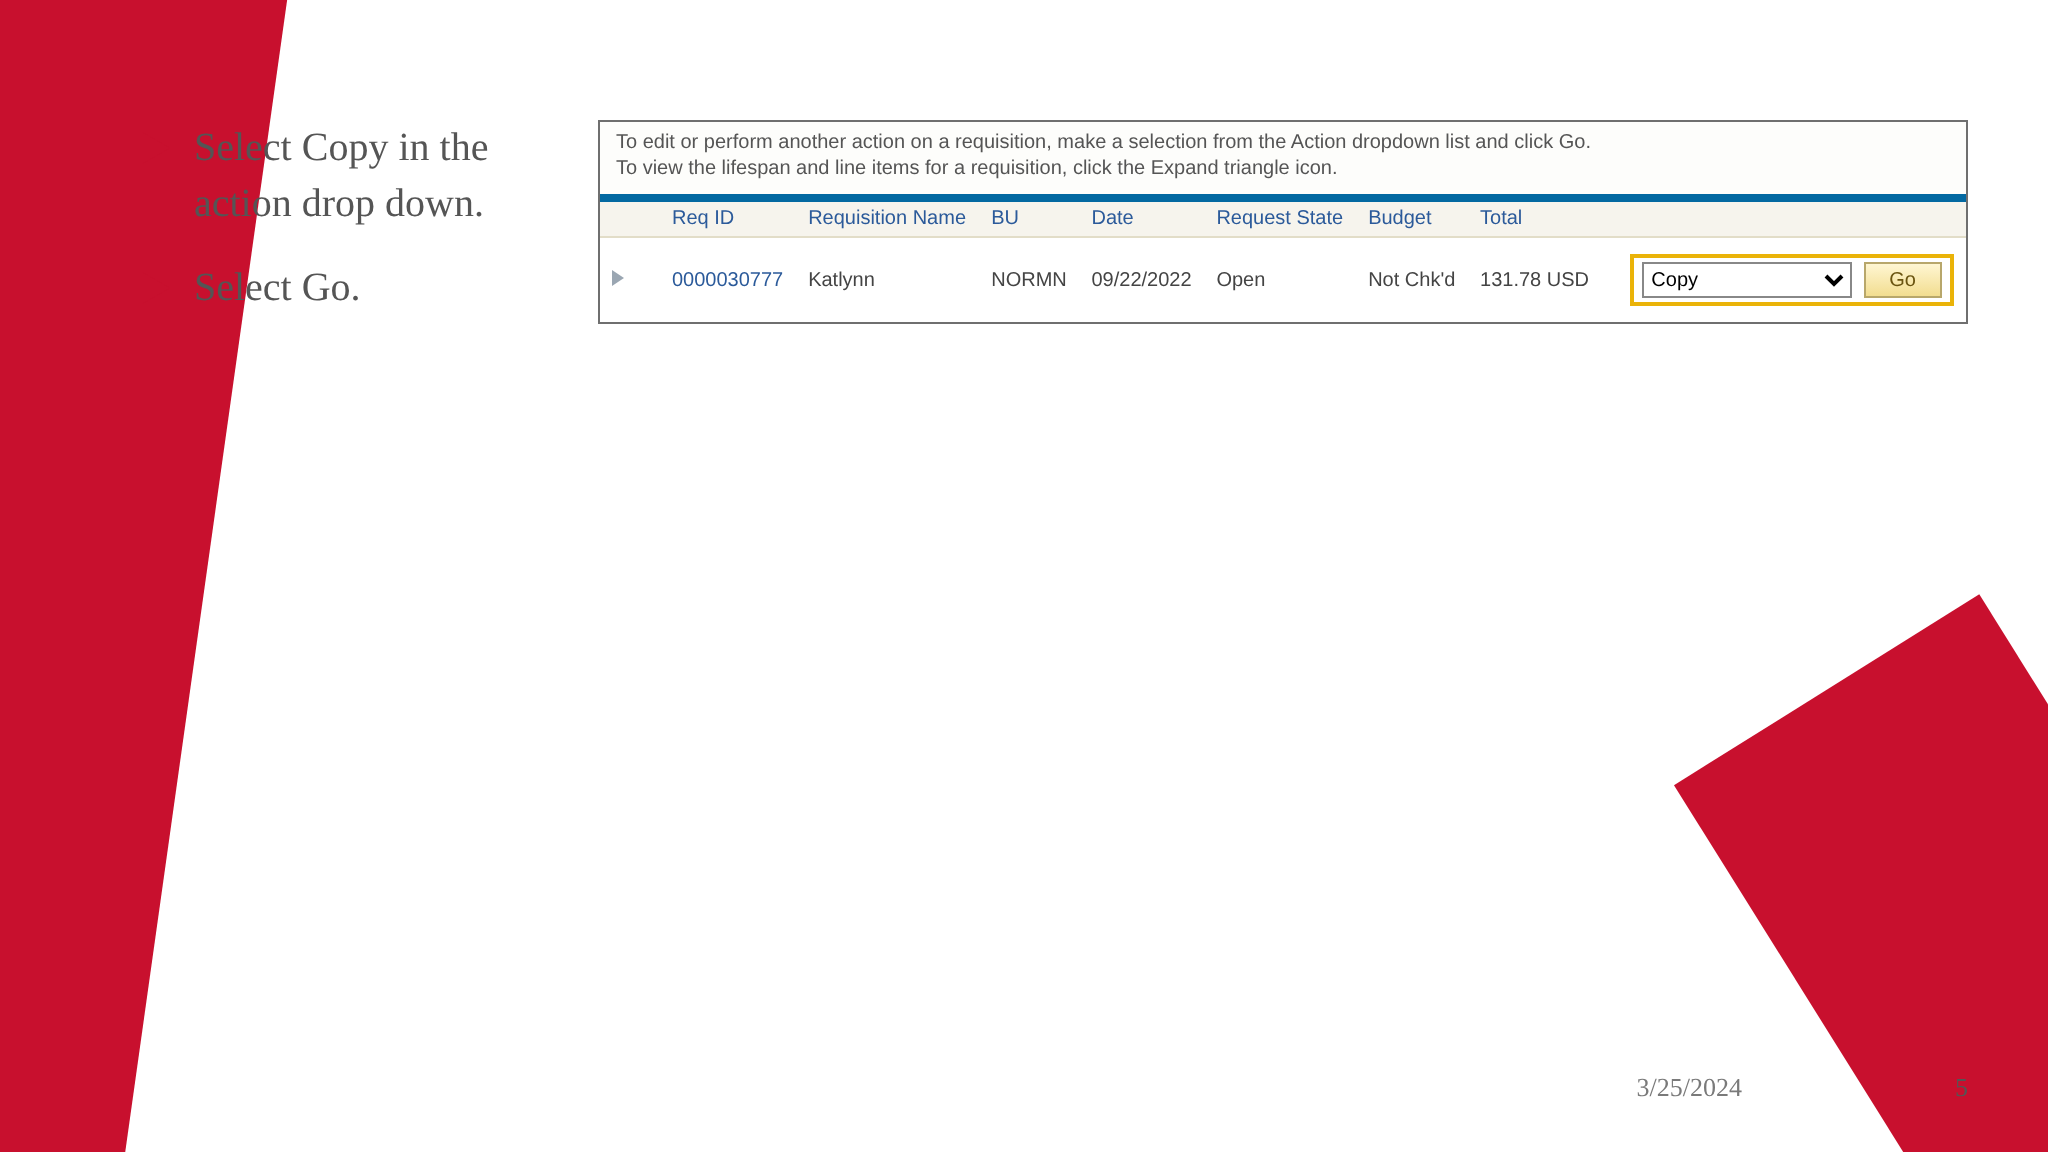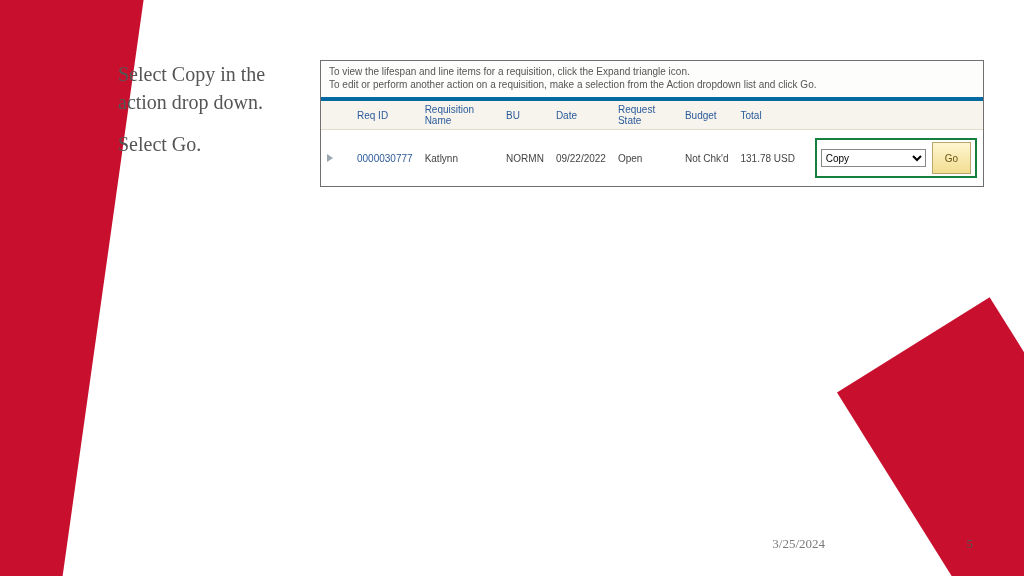--- a/index.html
+++ b/index.html
@@ -30,21 +30,21 @@
     right: -80px;
     width: 180px;
     height: 380px;
     background: #c8102e;
     transform: rotate(-32deg);
     z-index: 0;
   }
 
   .content {
     position: absolute;
-    left: 92px;
+    left: 71px;
     top: 60px;
     right: 40px;
     z-index: 1;
     display: flex;
     gap: 28px;
     align-items: flex-start;
   }
 
   ul.bullets {
     list-style: none;
@@ -132,53 +132,53 @@
     border-bottom: 4px solid transparent;
     border-left: 6px solid #9aa6b2;
     display: inline-block;
   }
   a.reqid { color: #2b5a9a; text-decoration: none; }
   .action-cell {
     text-align: right;
     padding-right: 4px;
   }
   .action-box {
-    border: 2px solid #15803d;
+    border: 2px solid #eab308;
     padding: 2px 4px;
     display: inline-flex;
     align-items: center;
     gap: 6px;
   }
   select.action {
     font-family: Arial, Helvetica, sans-serif;
     font-size: 10px;
     border: 1px solid #888;
     background: #fff;
     height: 18px;
     width: 105px;
   }
   button.go {
     font-family: Arial, Helvetica, sans-serif;
     font-size: 10px;
     border: 1px solid #b8a76b;
     background: linear-gradient(#fff6d2, #f2dd90);
-    height: 32px;
+    height: 18px;
     padding: 0 12px;
     cursor: pointer;
     color: #6a5410;
   }
 
   .footer {
     position: absolute;
     bottom: 24px;
     left: 0;
-    right: 11px;
+    right: 0;
     display: flex;
     justify-content: flex-end;
-    gap: 108px;
+    gap: 73px;
     padding-right: 40px;
     color: #7a7a7a;
     font-family: Georgia, serif;
     font-size: 13px;
     z-index: 1;
   }
   .footer .page {
     color: #555;
     width: 40px;
     text-align: right;
@@ -197,22 +197,22 @@
       <span>Select Copy in the action drop down.</span>
     </li>
     <li>
       <span class="tri"></span>
       <span>Select Go.</span>
     </li>
   </ul>
 
   <div class="panel-wrap">
     <div class="panel-help">
+      <div>To edit or perform another action on a requisition, make a selection from the Action dropdown list and click Go.</div>
       <div>To view the lifespan and line items for a requisition, click the Expand triangle icon.</div>
-      <div>To edit or perform another action on a requisition, make a selection from the Action dropdown list and click Go.</div>
     </div>
     <table class="req">
       <thead>
         <tr>
           <th style="width:18px;"></th>
           <th>Req ID</th>
           <th>Requisition Name</th>
           <th>BU</th>
           <th>Date</th>
           <th>Request State</th>

